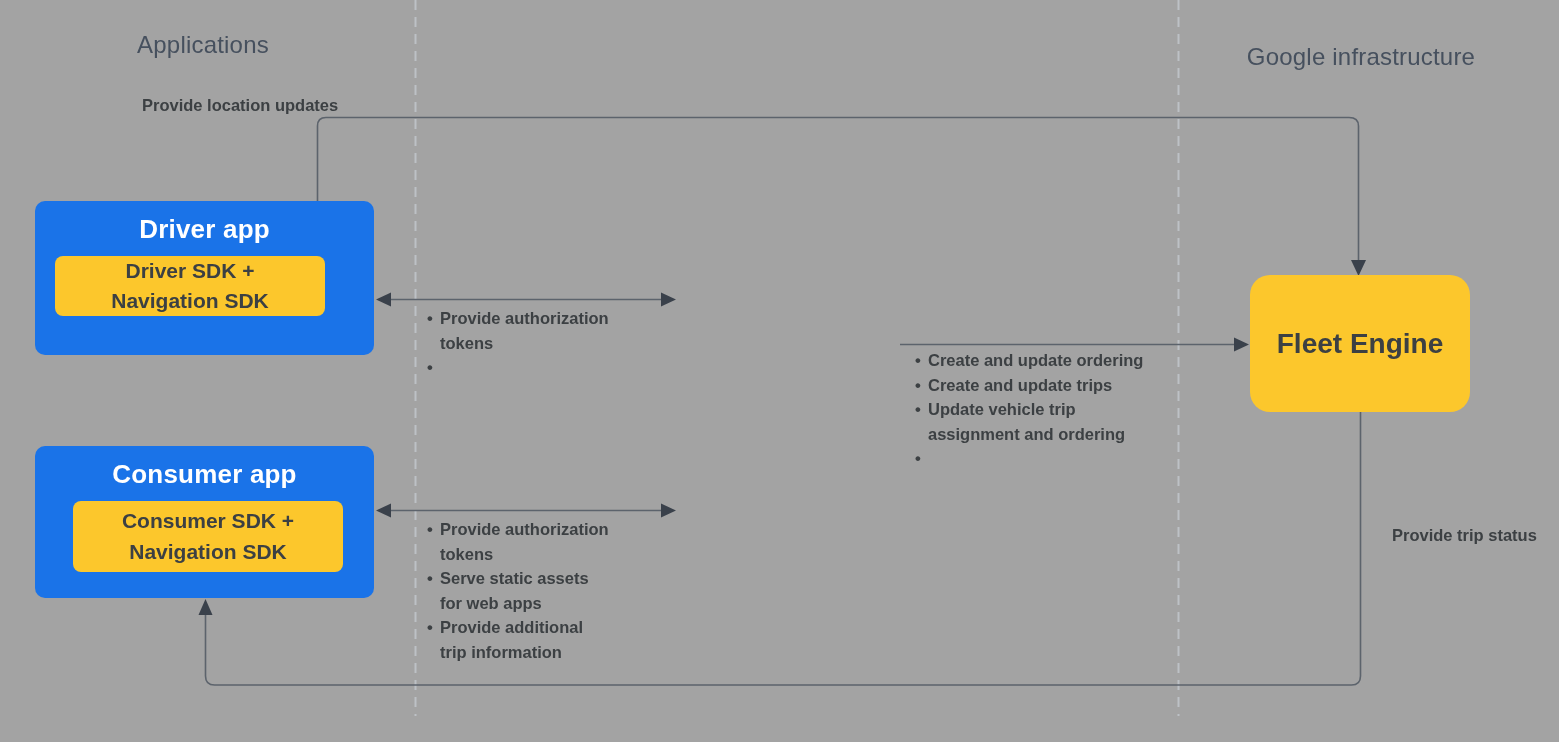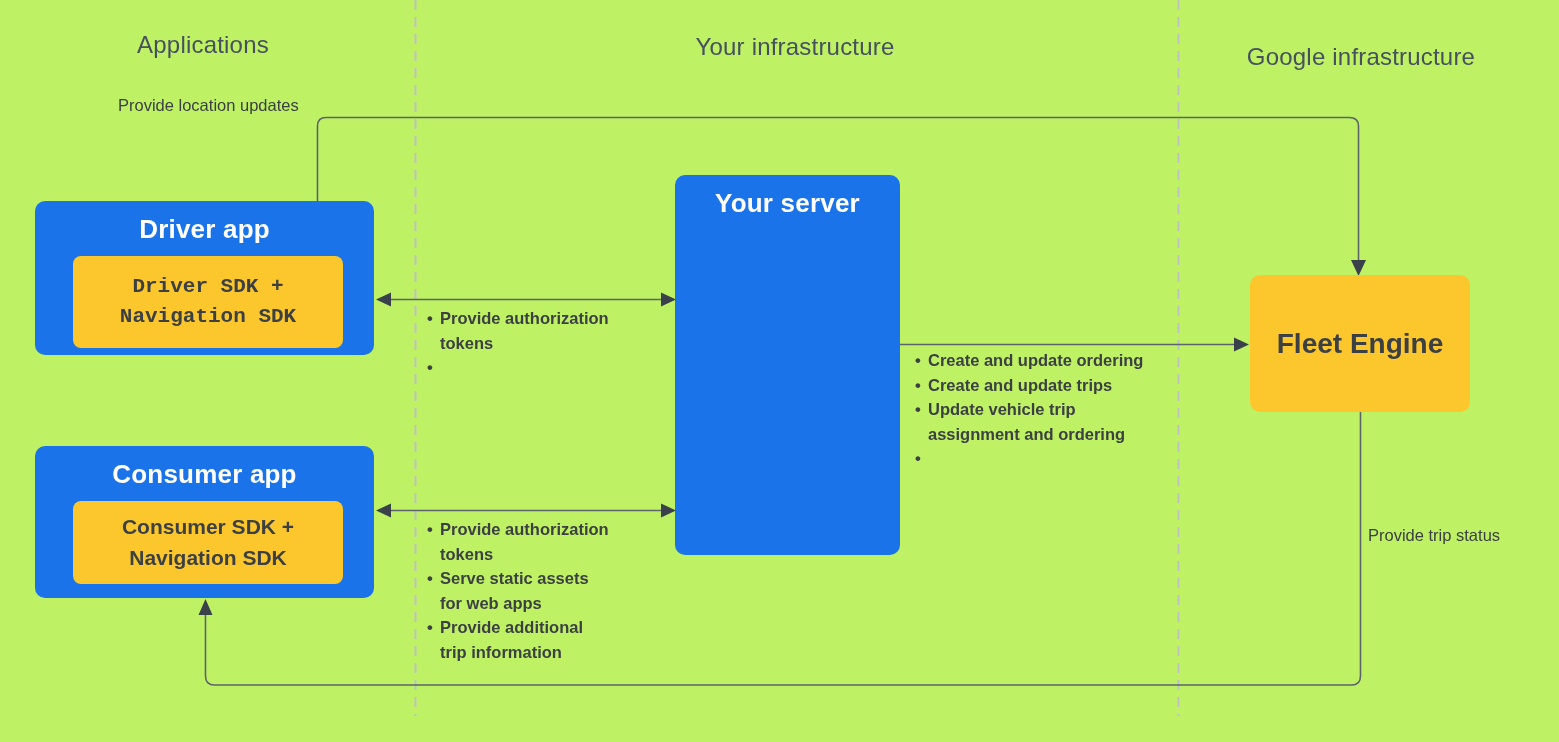--- a/index.html
+++ b/index.html
@@ -8,21 +8,21 @@
     --text-dark:#3C4043;
     --header:#46505E;
     --line:#5C636C;
     --arrow:#3A414B;
     --dashed:#BDC1C6;
   }
   html,body{margin:0;padding:0;background:#fff;}
   .canvas{
     position:relative;
     width:1559px;height:742px;
-    background:#bef264;
+    background:#a3a3a3;
     font-family:"Liberation Sans", sans-serif;
     overflow:hidden;
   }
   .layer{position:absolute;left:0;top:0;}
   .hdr{
     position:absolute;
     font-size:24px;font-weight:400;
     color:var(--header);
     text-align:center;
     letter-spacing:.2px;
@@ -44,30 +44,31 @@
     border-radius:8px;
     display:flex;align-items:center;justify-content:center;
     text-align:center;
     color:var(--text-dark);
     font-weight:700;font-size:21px;line-height:1.45;
     white-space:pre-line;
   }
   .fleet{
     position:absolute;
     background:var(--yellow);
-    border-radius:10px;
+    border-radius:20px;
     display:flex;align-items:center;justify-content:center;
     color:var(--text-dark);
     font-weight:700;font-size:28px;
   }
   .edge-label{
     position:absolute;
-    font-size:16.5px;font-weight:400;
+    font-size:16.5px;font-weight:700;
     color:var(--text-dark);
     white-space:nowrap;
+    margin-left:24px;
   }
   .blist{
     position:absolute;
     font-size:16.5px;font-weight:700;
     color:var(--text-dark);
     line-height:24.5px;
   }
   .blist .item{display:flex;}
   .blist .bullet{width:13px;flex:0 0 13px;}
   .blist .txt{white-space:pre-line;}
@@ -95,38 +96,34 @@
     <polygon points="676,510.5 661,503.5 661,517.5" fill="var(--arrow)"></polygon>
 
     <line x1="900" y1="344.5" x2="1235" y2="344.5" stroke="var(--line)" stroke-width="1.6"></line>
     <polygon points="1249,344.5 1234,337.5 1234,351.5" fill="var(--arrow)"></polygon>
 
     <path d="M1360.5 412 L1360.5 676 Q1360.5 685 1351.5 685 L214.5 685 Q205.5 685 205.5 676 L205.5 614" fill="none" stroke="var(--line)" stroke-width="1.6"></path>
     <polygon points="205.5,599 198.5,615 212.5,615" fill="var(--arrow)"></polygon>
   </svg>
 
   <div class="hdr" style="left:53px;top:31px;width:300px;">Applications</div>
-  <div class="hdr" style="left:645px;top:33px;width:300px;">Your infrastructure</div>
   <div class="hdr" style="left:1211px;top:43px;width:300px;">Google infrastructure</div>
 
   <div class="box" style="left:35px;top:201px;width:339px;height:154px;">
     <div class="box-title">Driver app</div>
-    <div class="sdk" style="left:38px;top:55px;width:270px;height:92px;font-family:Liberation Mono, monospace;">Driver SDK +
+    <div class="sdk" style="left:20px;top:55px;width:270px;height:60px;">Driver SDK +
 Navigation SDK</div>
   </div>
 
   <div class="box" style="left:35px;top:446px;width:339px;height:152px;">
     <div class="box-title">Consumer app</div>
-    <div class="sdk" style="left:38px;top:55px;width:270px;height:83px;">Consumer SDK +
+    <div class="sdk" style="left:38px;top:55px;width:270px;height:71px;">Consumer SDK +
 Navigation SDK</div>
   </div>
 
-  <div class="box" style="left:675px;top:175px;width:225px;height:380px;">
-    <div class="box-title">Your server</div>
-  </div>
 
   <div class="fleet" style="left:1250px;top:275px;width:220px;height:137px;">Fleet Engine</div>
 
   <div class="edge-label" style="left:118px;top:96px;">Provide location updates</div>
   <div class="edge-label" style="left:1368px;top:526px;">Provide trip status</div>
 
   <div class="blist" style="left:427px;top:306px;width:230px;">
     <div class="item">
       <span class="bullet">•</span>
       <span class="txt">Provide authorization

